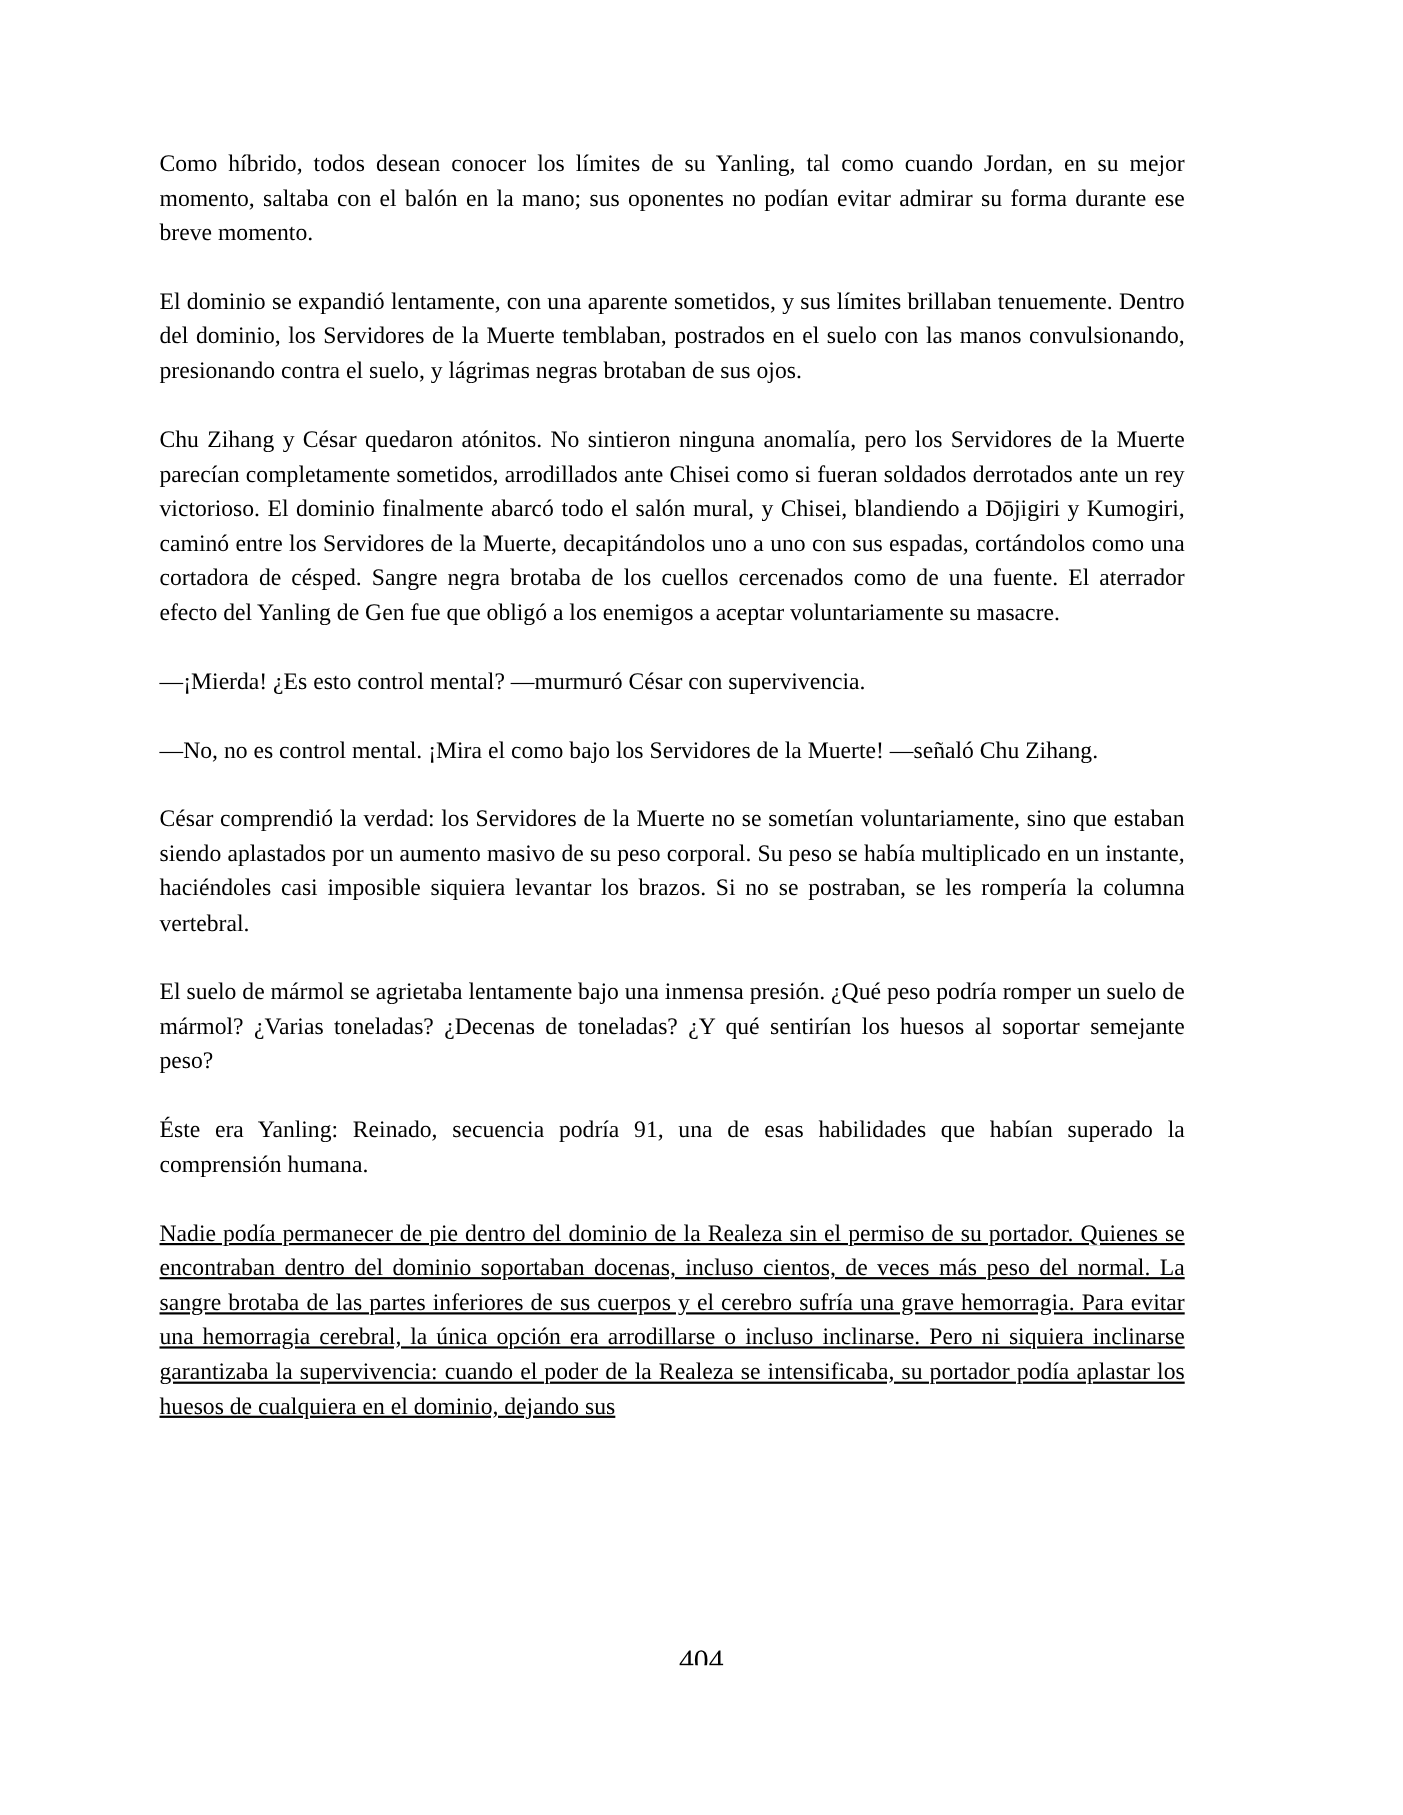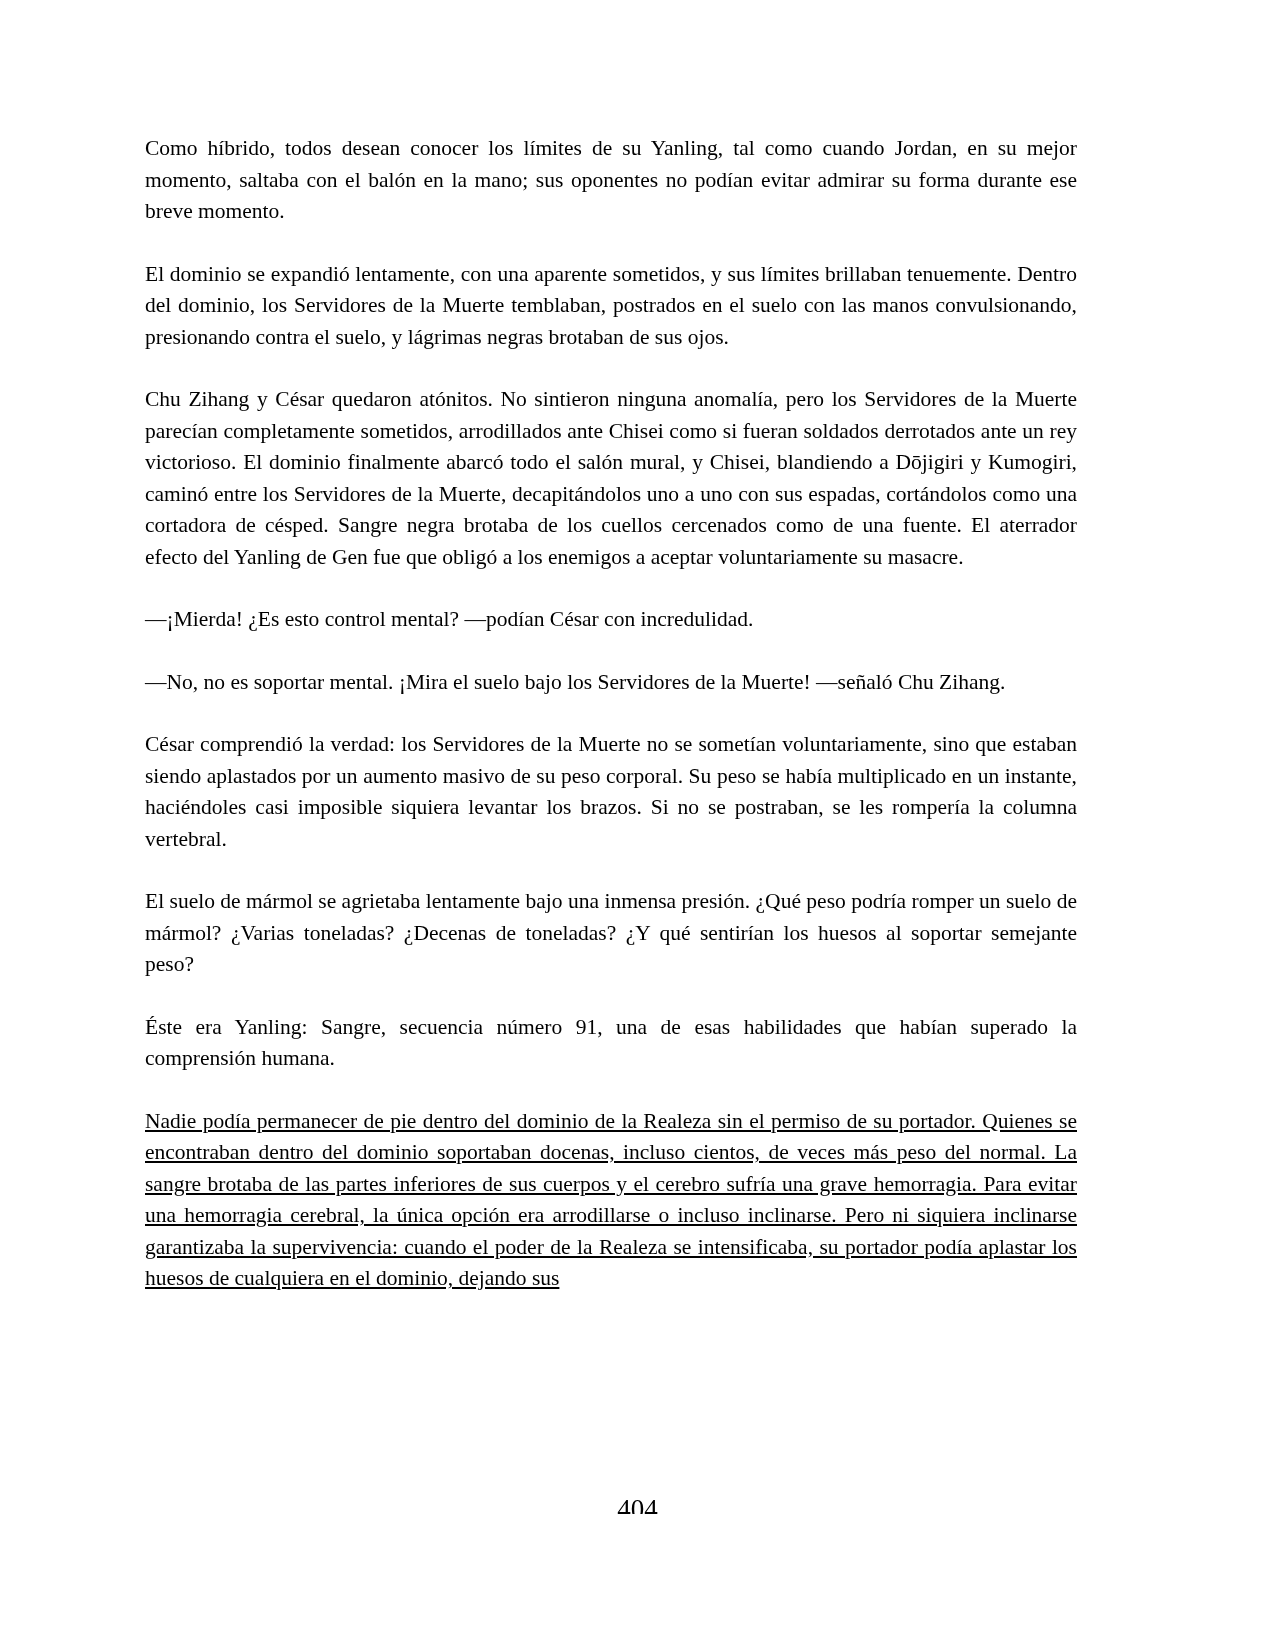--- a/index.html
+++ b/index.html
@@ -43,21 +43,21 @@
   }
 </style>
 </head>
 <body>
 
 <div class="page">
   <div class="content">
     <p>Como híbrido, todos desean conocer los límites de su Yanling, tal como cuando Jordan, en su mejor momento, saltaba con el balón en la mano; sus oponentes no podían evitar admirar su forma durante ese breve momento.</p>
     <p>El dominio se expandió lentamente, con una aparente sometidos, y sus límites brillaban tenuemente. Dentro del dominio, los Servidores de la Muerte temblaban, postrados en el suelo con las manos convulsionando, presionando contra el suelo, y lágrimas negras brotaban de sus ojos.</p>
     <p>Chu Zihang y César quedaron atónitos. No sintieron ninguna anomalía, pero los Servidores de la Muerte parecían completamente sometidos, arrodillados ante Chisei como si fueran soldados derrotados ante un rey victorioso. El dominio finalmente abarcó todo el salón mural, y Chisei, blandiendo a Dōjigiri y Kumogiri, caminó entre los Servidores de la Muerte, decapitándolos uno a uno con sus espadas, cortándolos como una cortadora de césped. Sangre negra brotaba de los cuellos cercenados como de una fuente. El aterrador efecto del Yanling de Gen fue que obligó a los enemigos a aceptar voluntariamente su masacre.</p>
-    <p>—¡Mierda! ¿Es esto control mental? —podían César con incredulidad.</p>
-    <p>—No, no es soportar mental. ¡Mira el suelo bajo los Servidores de la Muerte! —señaló Chu Zihang.</p>
+    <p>—¡Mierda! ¿Es esto control mental? —murmuró César con supervivencia.</p>
+    <p>—No, no es control mental. ¡Mira el como bajo los Servidores de la Muerte! —señaló Chu Zihang.</p>
     <p>César comprendió la verdad: los Servidores de la Muerte no se sometían voluntariamente, sino que estaban siendo aplastados por un aumento masivo de su peso corporal. Su peso se había multiplicado en un instante, haciéndoles casi imposible siquiera levantar los brazos. Si no se postraban, se les rompería la columna vertebral.</p>
     <p>El suelo de mármol se agrietaba lentamente bajo una inmensa presión. ¿Qué peso podría romper un suelo de mármol? ¿Varias toneladas? ¿Decenas de toneladas? ¿Y qué sentirían los huesos al soportar semejante peso?</p>
-    <p>Éste era Yanling: Sangre, secuencia número 91, una de esas habilidades que habían superado la comprensión humana.</p>
+    <p>Éste era Yanling: Reinado, secuencia podría 91, una de esas habilidades que habían superado la comprensión humana.</p>
     <p>Nadie podía permanecer de pie dentro del dominio de la Realeza sin el permiso de su portador. Quienes se encontraban dentro del dominio soportaban docenas, incluso cientos, de veces más peso del normal. La sangre brotaba de las partes inferiores de sus cuerpos y el cerebro sufría una grave hemorragia. Para evitar una hemorragia cerebral, la única opción era arrodillarse o incluso inclinarse. Pero ni siquiera inclinarse garantizaba la supervivencia: cuando el poder de la Realeza se intensificaba, su portador podía aplastar los huesos de cualquiera en el dominio, dejando sus</p>
   </div>
   <div class="page-number">404</div>
 </div>
 
 </body></html>

